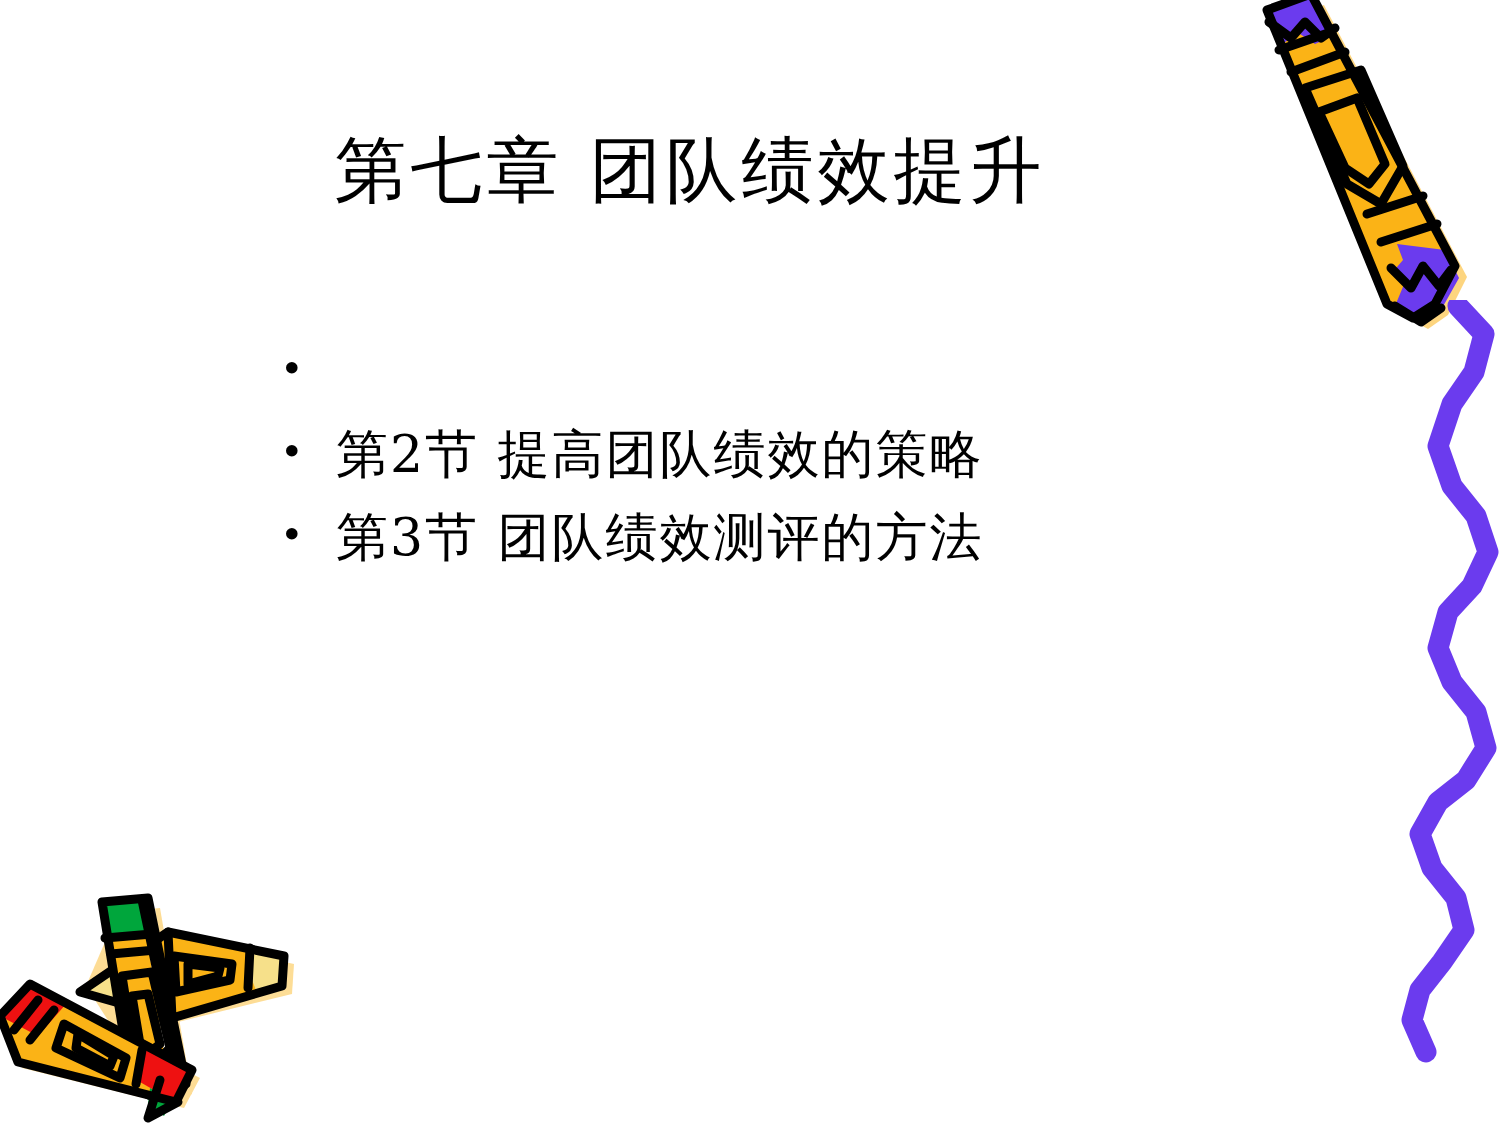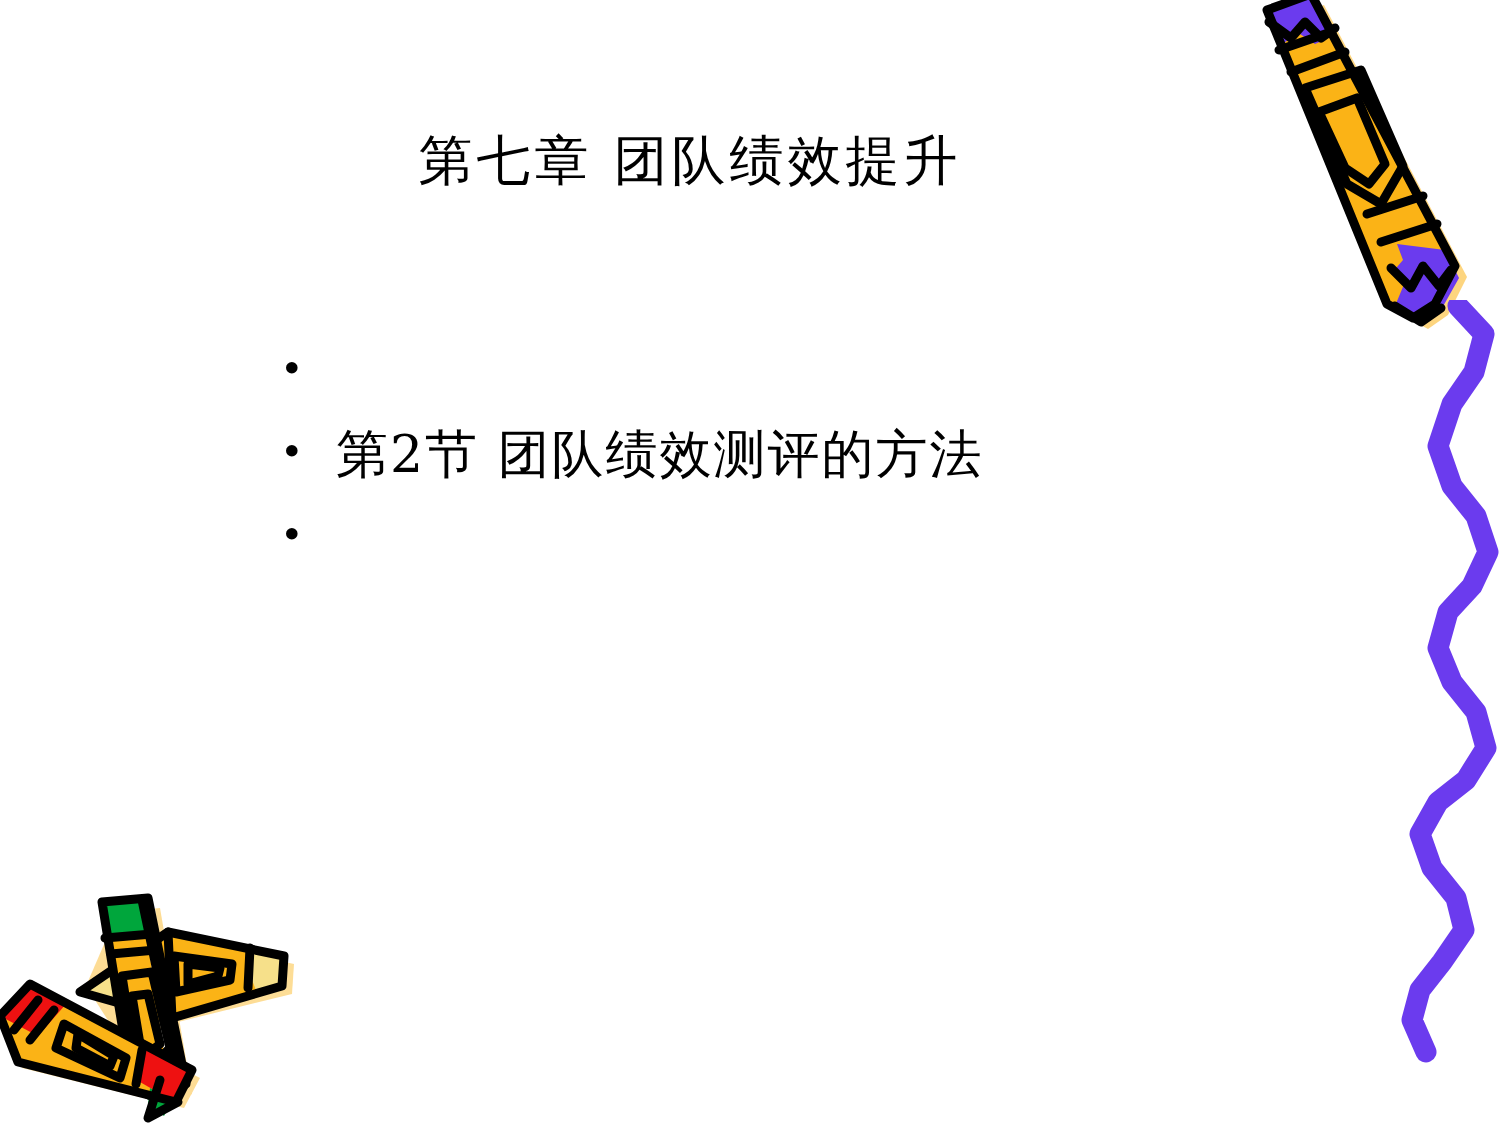--- a/index.html
+++ b/index.html
@@ -22,21 +22,21 @@
 
   
   .slide-title {
     position: absolute;
     left: 150px;
     top: 132px;
     width: 1080px;
     text-align: center;
     color: #000000;
     font-family: "DejaVu Serif", "Liberation Serif", serif;
-    font-size: 54px;
+    font-size: 72px;
     line-height: 1.08;
     font-weight: 500;
     letter-spacing: 4px;
     white-space: nowrap;
   }
 
   
   .bullet-list {
     position: absolute;
     left: 280px;
@@ -102,24 +102,25 @@
 <div class="slide">
 
   <div class="slide-title">第七章 团队绩效提升</div>
 
   <ul class="bullet-list">
     <li class="bullet-item">
       <span class="bullet-marker">•</span>
     </li>
     <li class="bullet-item">
       <span class="bullet-marker">•</span>
-      <span class="bullet-text">第2节 团队绩效测评的方法</span>
+      <span class="bullet-text">第2节 提高团队绩效的策略</span>
     </li>
     <li class="bullet-item">
       <span class="bullet-marker">•</span>
+      <span class="bullet-text">第3节 团队绩效测评的方法</span>
     </li>
   </ul>
 
   <div class="art" id="crayon-top-right">
     <svg viewBox="0 0 265 360" width="265" height="360" xmlns="http://www.w3.org/2000/svg">
 
       <g transform="translate(7,7)">
         <path d="M30 22 L72 6 L215 278 L196 316 L176 330 L150 316 Z" fill="#FBB316" opacity="0.55"></path>
       </g>
 

